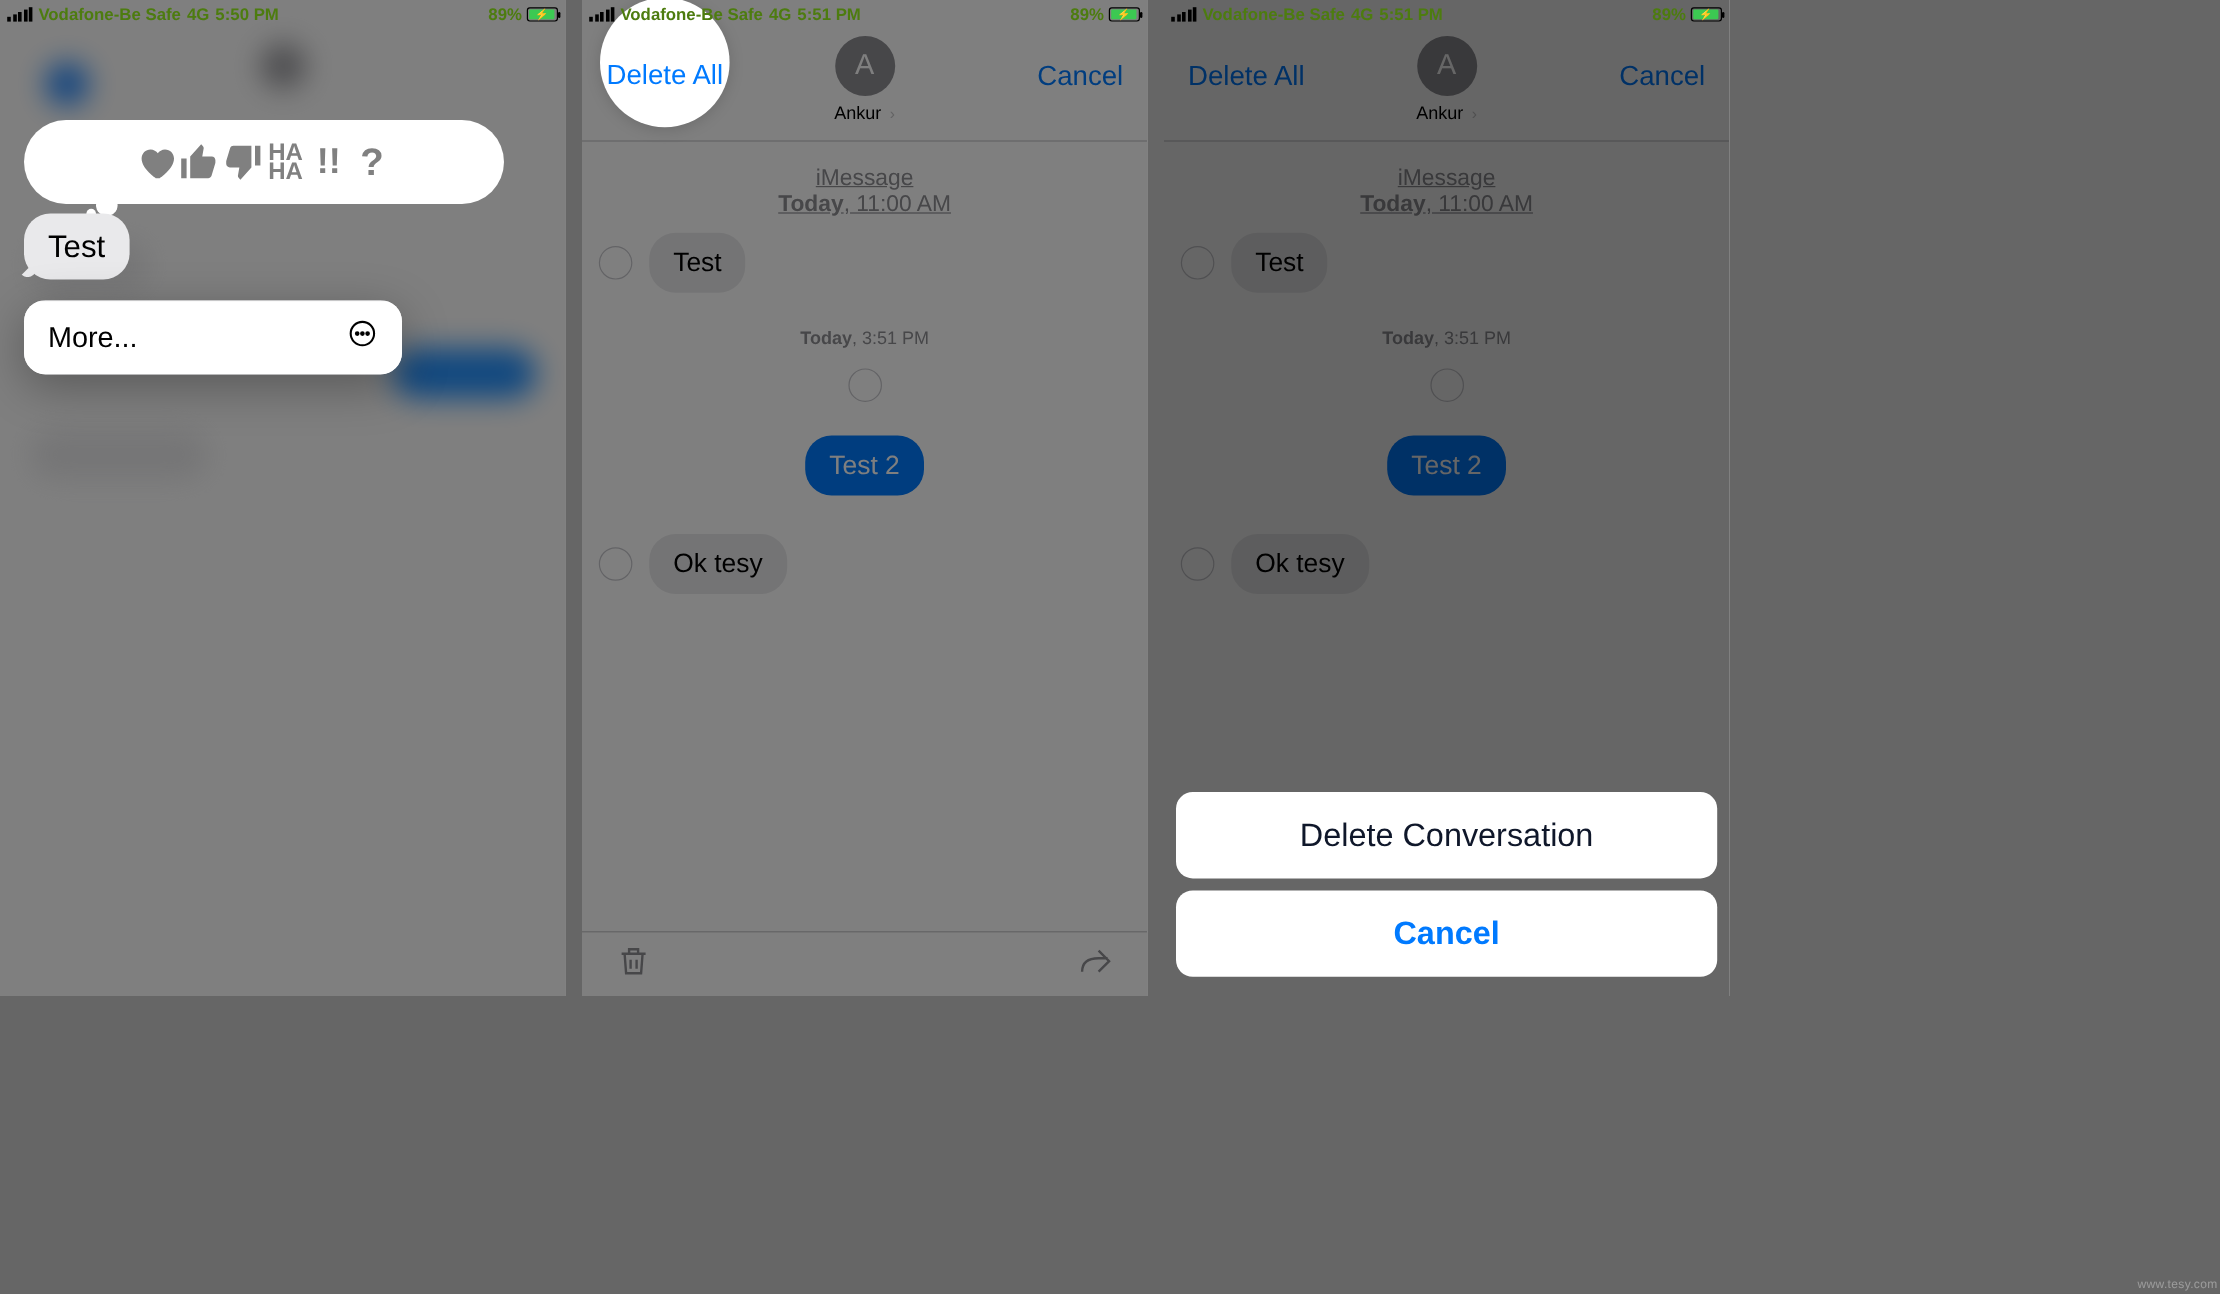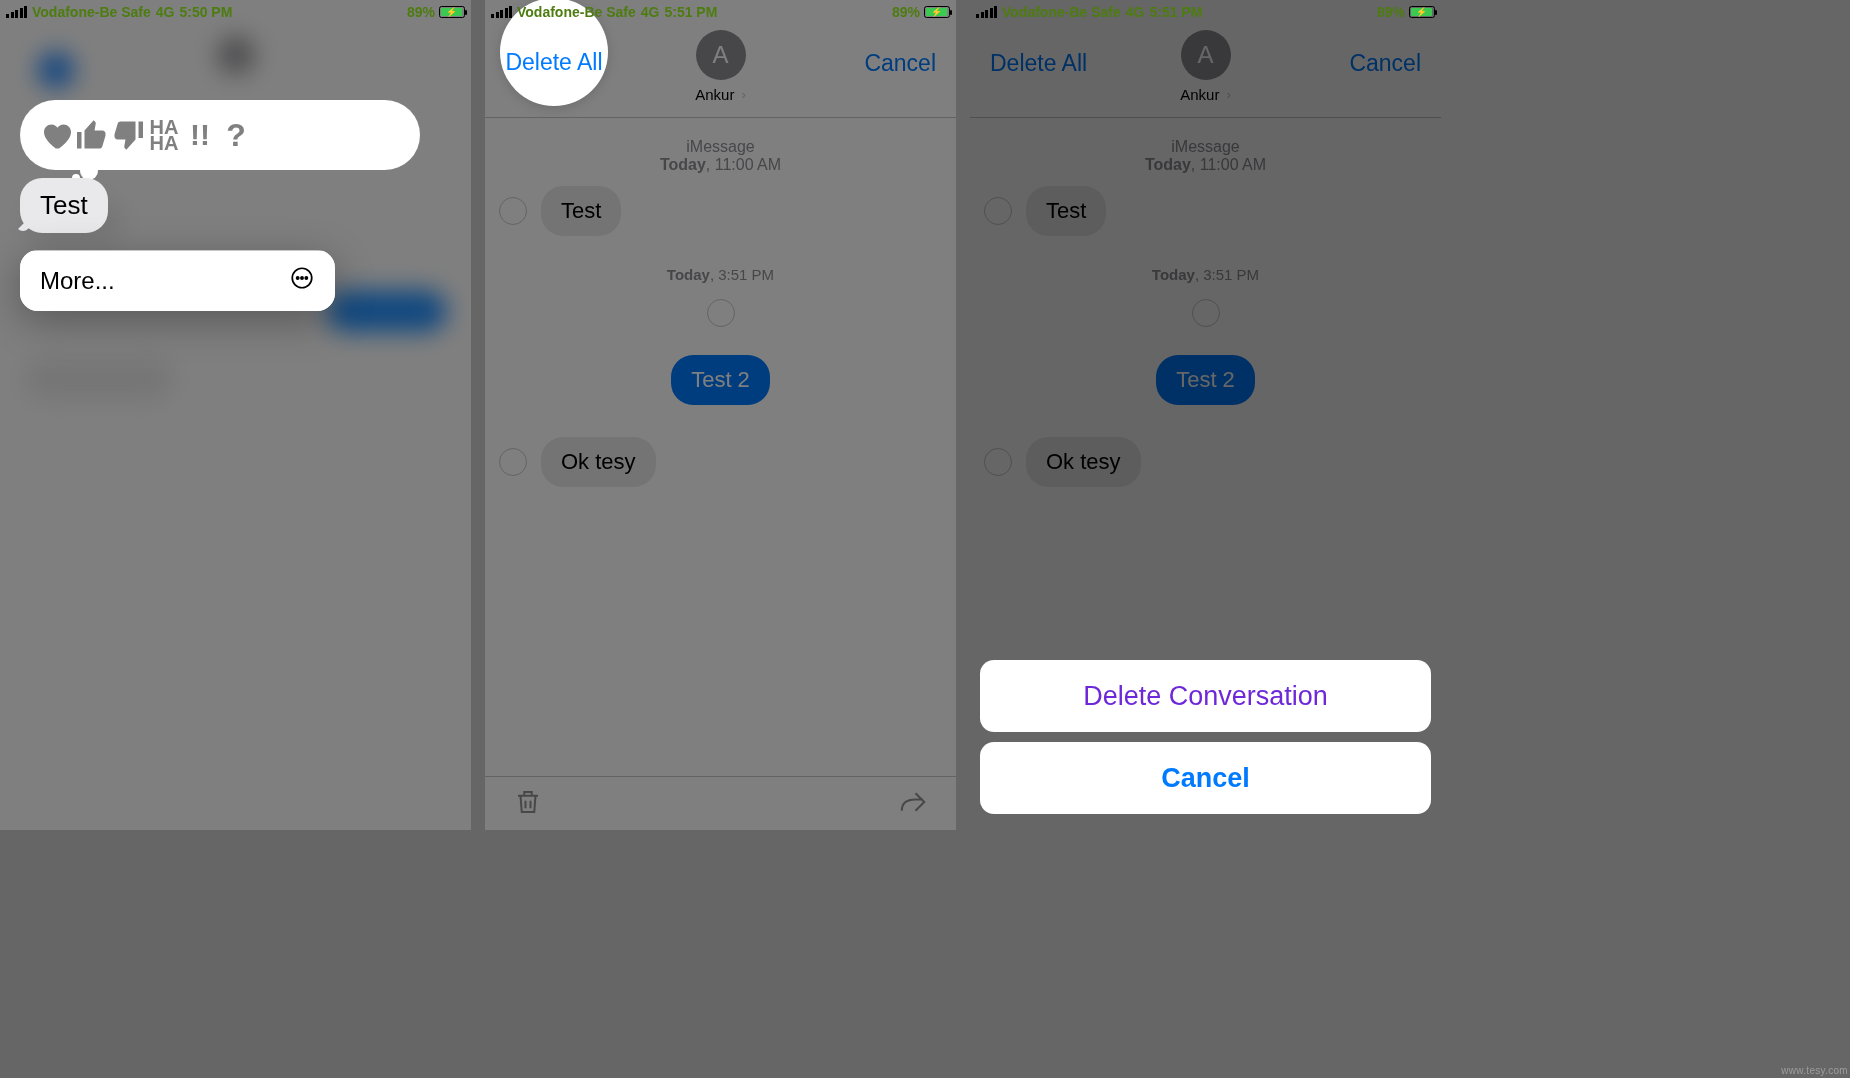--- a/index.html
+++ b/index.html
@@ -31,21 +31,21 @@
 
   
   .blur-bg { position:absolute; inset:0; filter: blur(12px); opacity:0.9; }
   .blur-bg .blob { position:absolute; border-radius:22px; }
   .blob-grey { background:#e9e9eb; }
   .blob-blue { background:#0a84ff; }
   .blob-icon { width:36px; height:36px; border-radius:18px; background:#0a7aff; position:absolute; }
   .blob-avatar { width:38px; height:38px; border-radius:19px; background:#8e8e93; position:absolute; }
 
   
-  .tapback { position:absolute; top:100px; left:20px; width:400px; height:70px; background:#fff; border-radius:40px; z-index:10; display:flex; align-items:center; justify-content:flex-start; padding:1px 18px; }
+  .tapback { position:absolute; top:100px; left:20px; width:400px; height:70px; background:#fff; border-radius:40px; z-index:10; display:flex; align-items:center; justify-content:center; padding:1px 18px; }
   .tapback-tail { position:absolute; top:160px; left:78px; width:26px; height:20px; z-index:10; }
   .tapback-tail:before { content:""; position:absolute; width:18px; height:18px; background:#fff; border-radius:9px; left:2px; top:2px; }
   .tapback-tail:after { content:""; position:absolute; width:8px; height:8px; background:#fff; border-radius:4px; left:-6px; top:14px; }
   .tb-icon { width:36px; height:36px; display:flex; align-items:center; justify-content:center; font-size:28px; color:#808080; }
   .tb-icon svg { width:36px; height:36px; fill:#808080; }
 
   
   .bubble-sel { position:absolute; top:178px; left:20px; background:#e9e9eb; border-radius:22px; padding:12px 20px; font-size:26px; color:#000; z-index:10; }
   .bubble-sel:after { content:""; position:absolute; left:-4px; bottom:2px; width:14px; height:14px; background:#e9e9eb; border-radius:50%; clip-path: polygon(0 100%, 100% 100%, 100% 0); }
 
@@ -60,21 +60,21 @@
   .hdr { position:relative; height:94px; border-bottom:0.5px solid #c6c6c8; }
   .hdr-link { position:absolute; top:26px; font-size:23px; color:#007aff; }
   .hdr-left { left:20px; }
   .hdr-right { right:20px; }
   .avatar { position:absolute; left:50%; transform:translateX(-50%); top:6px; width:50px; height:50px; border-radius:25px; background:#8e8e93; display:flex; align-items:center; justify-content:center; color:#fff; font-size:24px; font-weight:400; }
   .contact-name { position:absolute; left:50%; transform:translateX(-50%); top:62px; font-size:15px; color:#000; display:flex; align-items:center; gap:7px; }
   .chev { font-size:13px; color:#c6c6c8; }
 
   
   .msgs { position:relative; padding-top:8px; }
-  .dstamp { text-align:center; font-size:16px; color:#8e8e93; margin-top:12px; margin-bottom:6px; }
+  .dstamp { text-align:center; font-size:19px; color:#8e8e93; margin-top:12px; margin-bottom:6px;text-decoration:underline; }
   .dstamp b { font-weight:600; }
   .dstamp2 { text-align:center; font-size:15px; color:#8e8e93; margin-top:24px; margin-bottom:10px; }
   .msg-row { display:flex; align-items:center; padding:6px 14px; gap:14px; }
   .radio { width:28px; height:28px; border:1.5px solid #c7c7cc; border-radius:14px; flex-shrink:0; }
   .bubble { border-radius:22px; padding:12px 20px; font-size:22px; }
   .bubble-in { background:#e9e9eb; color:#000; }
   .bubble-out { background:#007aff; color:#fff; margin-left:auto; }
   .msg-row.sent { justify-content:flex-start;flex-direction:column; }
   .msg-row.sent .bubble-out { margin-left:0; }
   .msg-row.sent .spacer { flex:1; }
@@ -84,21 +84,21 @@
   .bt-flex { flex:1; }
   .bticon svg { width:30px; height:30px; stroke:#8e8e93; fill:none; stroke-width:1.6; }
 
   
   .spotlight { position:absolute; top:-2px; left:15px; width:108px; height:108px; border-radius:54px; background:#fff; z-index:45; display:flex; align-items:center; justify-content:center; box-shadow:0 2px 12px rgba(0,0,0,0.15); }
   .spotlight-txt { color:#007aff; font-size:23px; margin-top:20px; }
 
   
   .sheet { position:absolute; left:10px; right:10px; bottom:6px; z-index:40; }
   .sheet-btn { background:#fff; border-radius:14px; height:72px; display:flex; align-items:center; justify-content:center; font-size:27px; margin-bottom:10px; }
-  .sheet-danger { color:#6d28d9; }
+  .sheet-danger { color:#0f172a; }
   .sheet-cancel { color:#007aff; font-weight:600; background:#fff; }
 
   .watermark { position:absolute; right:2px; bottom:2px; font-size:10px; color:rgba(255,255,255,0.35); z-index:100; letter-spacing:0.3px; }
 </style>
 </head>
 <body>
 
 <div class="phone p1">
   <div class="blur-bg">
     <div class="blob-icon" style="left:38px; top:52px"></div>

